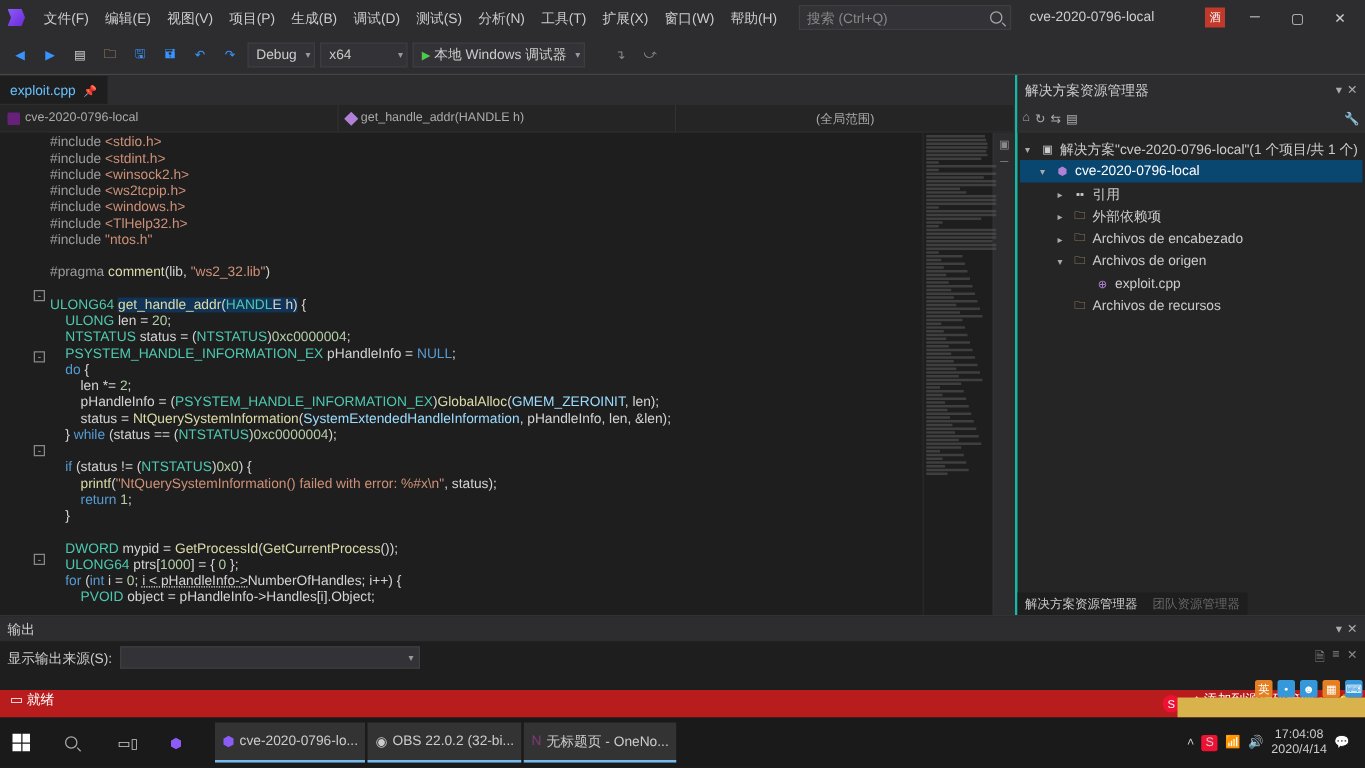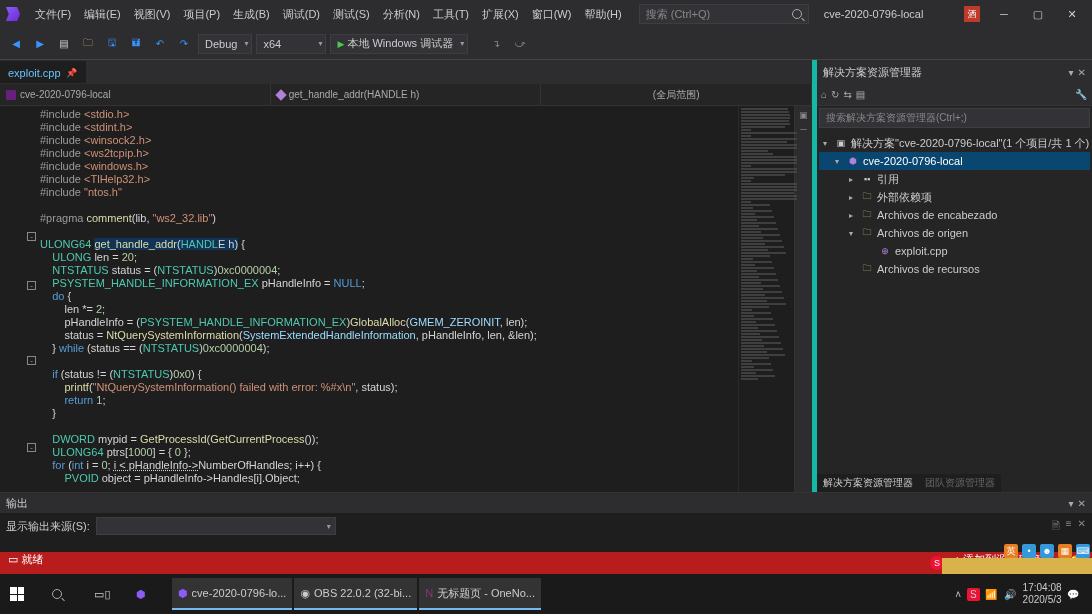--- a/index.html
+++ b/index.html
@@ -43,21 +43,21 @@
 .func { color:#dcdcaa; }
 .num { color:#b5cea8; }
 .id { color:#9cdcfe; }
 .hl { background:#113355; }
 .minimap { width:56px; background:#1e1e1e; border-left:1px solid #333; padding:2px; opacity:.6; }
 .mml { height:2px; margin-bottom:1px; background:#555; }
 .toolstrip { width:18px; background:#2d2d30; border-left:1px solid #333; display:flex; flex-direction:column; align-items:center; gap:4px; padding-top:4px; color:#888; font-size:9px; }
 .statusline { height:18px; background:#1e1e1e; border-top:1px solid #333; display:flex; align-items:center; padding:0 8px; gap:12px; font-size:10px; color:#aaa; }
 .statusline .spacer { flex:1; }
 .serr { color:#f14c4c; } .swarn { color:#cca700; }
-.side { flex:1; background:#252526; display:flex; flex-direction:column; border-left:5px solid #14b8a6; }
+.side { flex:1; background:#252526; display:flex; flex-direction:column; border-left:2px solid #14b8a6; }
 .side-title { height:24px; background:#2d2d30; display:flex; align-items:center; padding:0 6px; color:#ccc; font-size:11px; justify-content:space-between; }
 .side-ico { display:flex; gap:4px; color:#aaa; font-size:10px; }
 .side-tb { height:22px; background:#2d2d30; display:flex; align-items:center; padding:0 4px; gap:4px; color:#aaa; font-size:10px; border-bottom:1px solid #333; }
 .side-search { height:20px; background:#333337; border:1px solid #3e3e42; color:#888; padding:0 6px; margin:2px; display:flex; align-items:center; font-size:10px; }
 .tree { flex:1; padding:4px 2px; overflow:auto; }
 .tn { display:flex; align-items:center; gap:4px; height:18px; padding-left:4px; color:#ccc; font-size:11px; white-space:nowrap; }
 .tn.sel { background:#094771; color:#fff; }
 .tn .arr { width:8px; color:#aaa; font-size:8px; }
 .tn-ico { width:12px; height:12px; display:inline-flex; align-items:center; justify-content:center; font-size:9px; }
 .fld { color:#dcb67a; } .cppf { color:#b180d7; }
@@ -302,23 +302,20 @@
           <span>✕</span>
         </span>
       </div>
     <div class="side-tb">
       <span>⌂</span>
         <span>↻</span>
       <span>⇆</span>
         <span>▤</span>
       <span style="margin-left:auto">🔧</span>
     </div>
-    <div class="side-search">
-        <span>搜索解决方案资源管理器(Ctrl+;)</span>
-      </div>
     <div class="tree">
       <div class="tn">
           <span class="arr">▾</span>
           <span class="tn-ico">▣</span>
           <span>解决方案"cve-2020-0796-local"(1 个项目/共 1 个)</span>
         </div>
       <div class="tn sel" style="padding-left:16px">
           <span class="arr">▾</span>
           <span class="tn-ico cppf">⬢</span>
           <span>cve-2020-0796-local</span>
@@ -424,17 +421,17 @@
       <span style="color:#80397b">N</span>
       <span>无标题页 - OneNo...</span>
     </div>
   <div class="tb-right">
     <span>˄</span>
     <span style="background:#e13;padding:1px 3px;border-radius:2px">S</span>
     <span>📶</span>
     <span>🔊</span>
     <div class="clock">
         <div>17:04:08</div>
-        <div>2020/5/3</div>
+        <div>2020/4/14</div>
       </div>
     <span>💬</span>
   </div>
 </div>
 
 </body></html>

